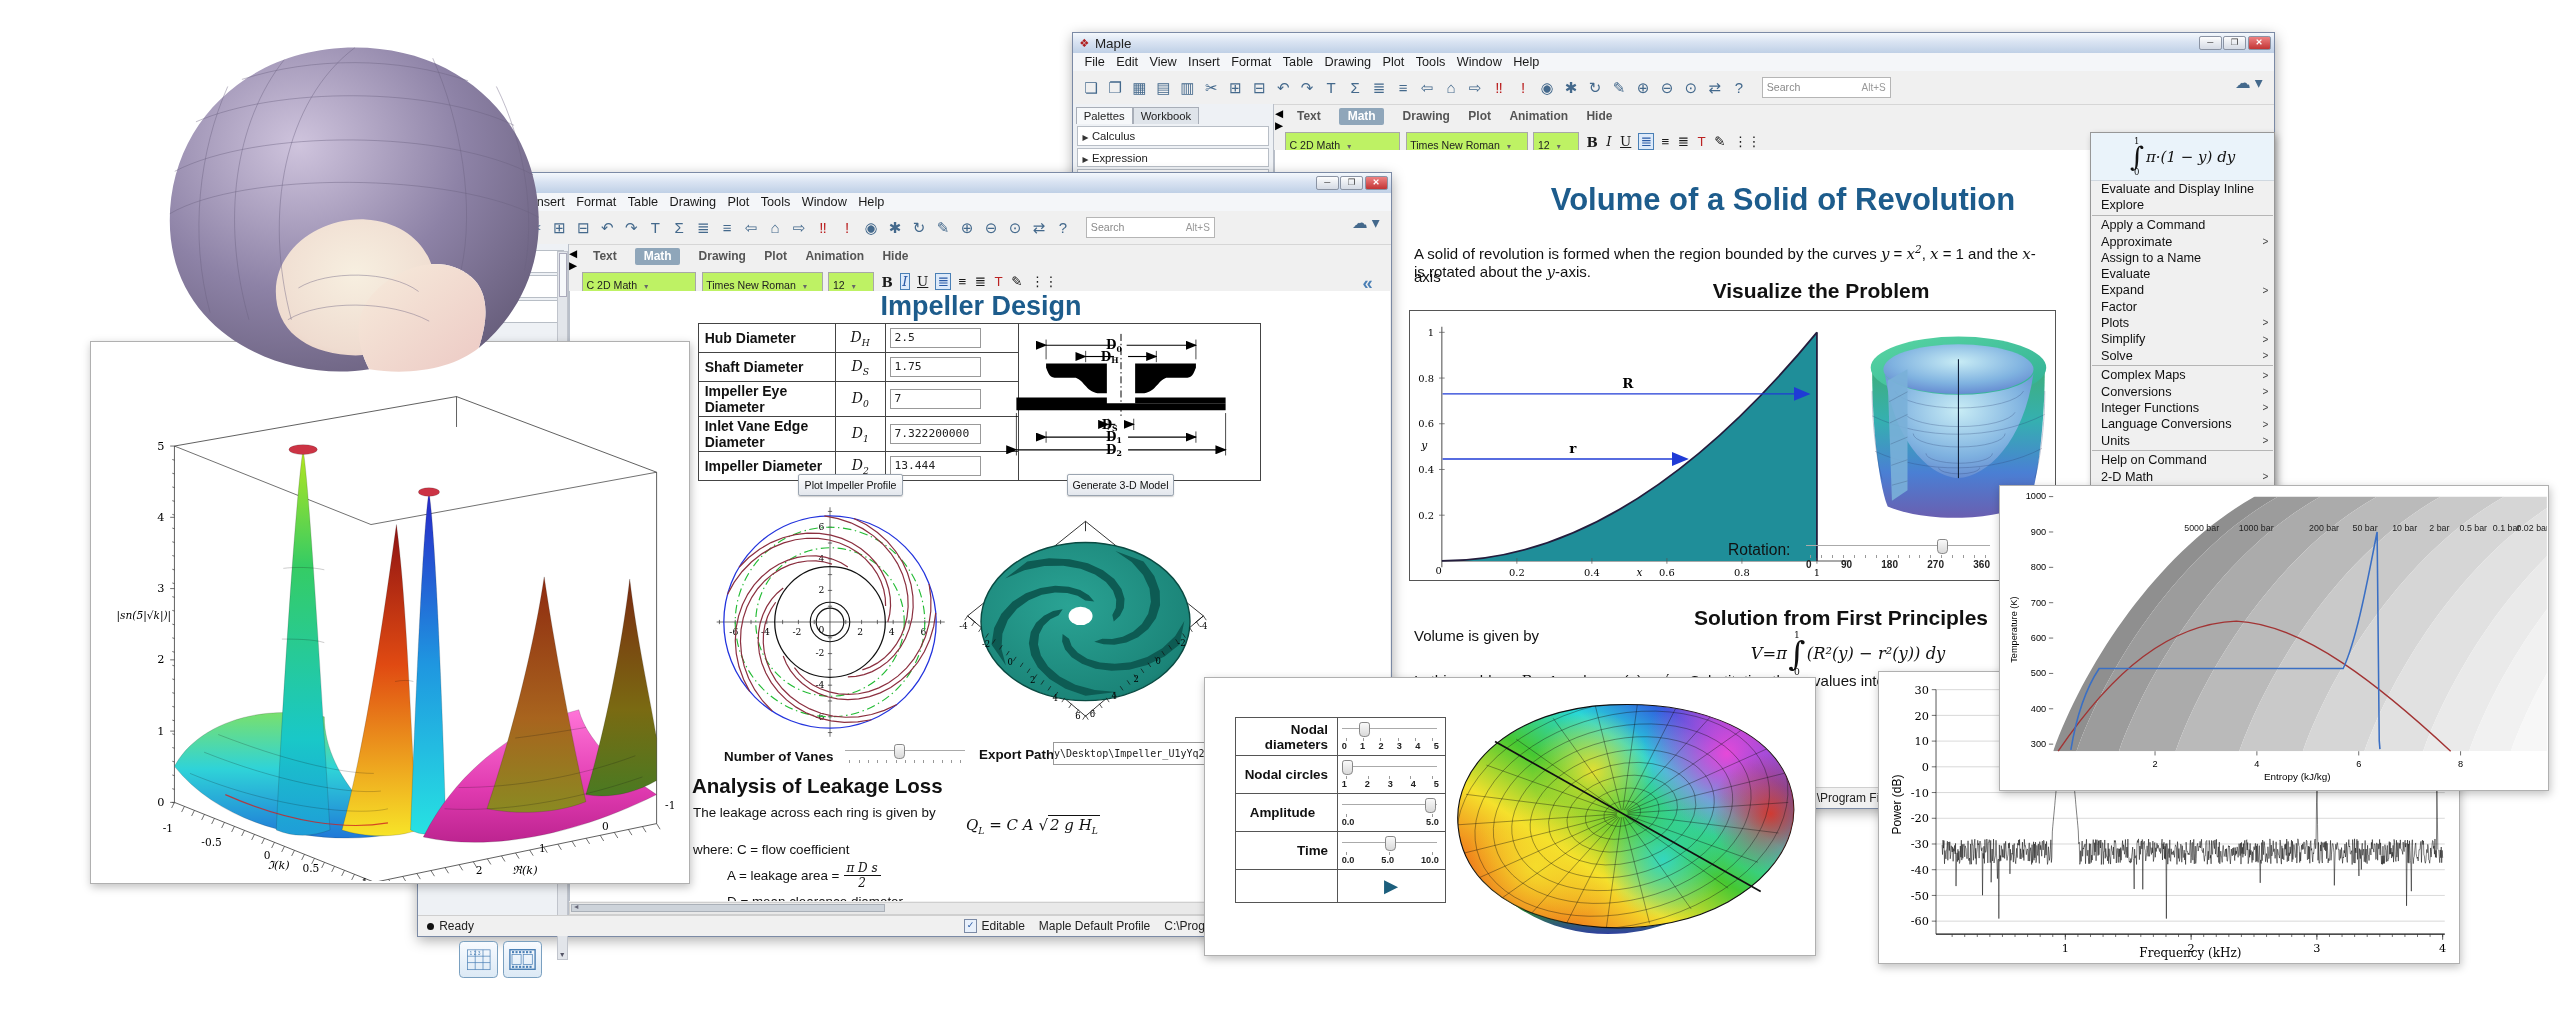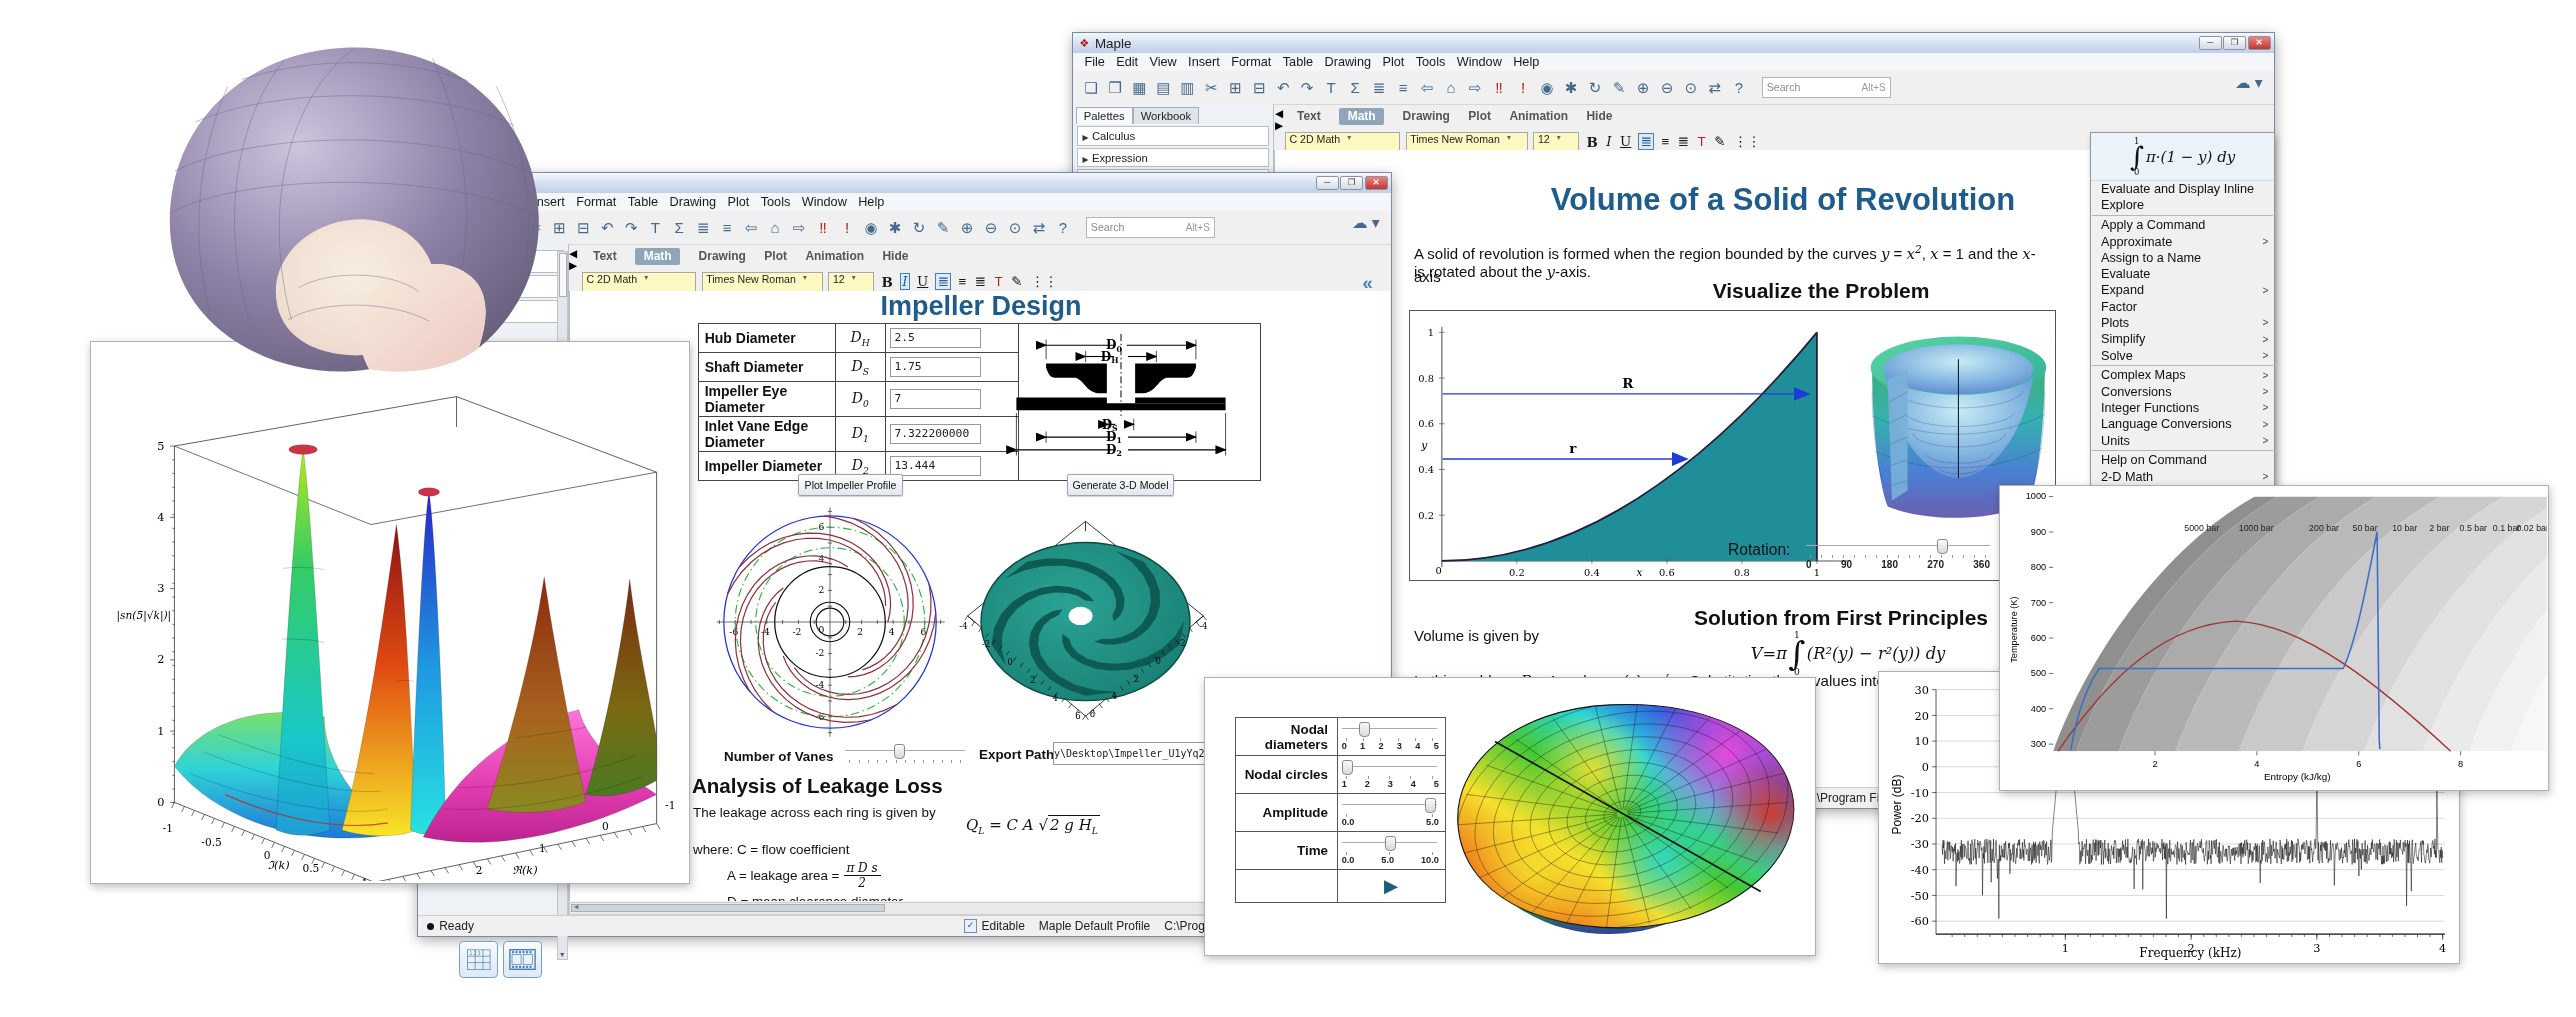--- a/index.html
+++ b/index.html
@@ -19,21 +19,21 @@
   .toolbar{position:absolute;left:0;right:0;height:33px;background:#f0f0f0;border-bottom:0.7px solid #d6d6d6;display:flex;align-items:center;padding-left:7px;}
   .tbi{width:22.6px;height:24px;font-size:15px;line-height:24px;text-align:center;color:#44698c;margin-right:1.4px;}
   .tbi.red{color:#bb2222;}
   .searchbox{height:18.4px;width:119px;background:#fff;border:0.7px solid #b5b5b5;display:flex;align-items:center;justify-content:space-between;padding:0 4.2px;margin-left:10px;}
   .searchbox .ph{color:#8a8a8a;font-size:10.6px;}
   .searchbox .hint{color:#9a9a9a;font-size:10px;}
   .cloud{position:absolute;right:11.3px;top:41px;color:#44698c;font-size:15.6px;}
   .tabsrow{position:absolute;display:flex;align-items:center;gap:18.4px;font-size:12px;font-weight:bold;color:#555;}
   .tabsrow .tab.active{background:#8fa6ba;color:#fff;border-radius:2px;padding:1.4px 8.5px;}
   .fmtrow{position:absolute;display:flex;align-items:center;gap:5.7px;}
-  .ddown{height:17.7px;background:#fef9c3;border:0.7px solid #a8a8a8;font-size:10.6px;color:#222;display:flex;align-items:flex-start;padding:0 3.5px;gap:7px;}
+  .ddown{height:17.7px;background:#bef264;border:0.7px solid #a8a8a8;font-size:10.6px;color:#222;display:flex;align-items:flex-end;padding:0 3.5px;gap:7px;}
   .ddown .car{color:#666;font-size:7.8px;}
   .fmtglyph{font-size:13.4px;color:#1a1a1a;padding:0 1.4px;}
   .fmtglyph.activebox{border:0.7px solid #4a7fb5;background:#ddeafa;}
   .chev{color:#4a7fb5;font-size:18.4px;font-weight:bold;}
   .palpanel{position:absolute;background:#eef1f5;border-right:0.7px solid #b9bfc9;}
   .paltabs{display:flex;margin:2.8px 0 0 2.8px;}
   .paltab{font-size:11.3px;padding:2.1px 7px;border:0.7px solid #a8aeb8;border-bottom:none;background:#dfe4ea;color:#222;}
   .paltab.active{background:#f6f8fa;}
   .palsec{margin:2.1px 4.2px 0 4.2px;background:#fff;border:0.7px solid #b8bec6;font-size:11.3px;color:#222;padding:2.8px 4.2px;}
   .palsec .tri{font-size:7.8px;color:#333;margin-right:3.5px;}
@@ -1053,21 +1053,21 @@
               <div style="position: absolute; left: 4.2px; right: 5.7px; top: 22.6px; display: flex; justify-content: space-between; font-size: 9.2px; font-weight: bold; color: rgb(34, 34, 34);">
                 <span>1</span>
                 <span>2</span>
                 <span>3</span>
                 <span>4</span>
                 <span>5</span>
               </div>
             </td>
           </tr>
           <tr>
-            <td class="nodlbl" style="width: 91px; height: 35px;">Amplitude</td>
+            <td class="nodlbl" style="width: 91px; height: 35px; text-align: center;">Amplitude</td>
             <td style="width: 105px; position: relative;">
               <div class="slider" style="left: 4.2px; top: 4.2px; width: 95px; height: 28px;">
                 <div class="sl-track"></div>
                 <div class="sl-thumb" style="left: 83px;"></div>
                 <div class="sl-tick" style="left: 4.2px;"></div>
                 <div class="sl-tick" style="left: 90px;"></div>
               </div>
               <div style="position: absolute; left: 4.2px; right: 5.7px; top: 22.6px; display: flex; justify-content: space-between; font-size: 9.2px; font-weight: bold; color: rgb(34, 34, 34);">
                 <span>0.0</span>
                 <span>5.0</span>

